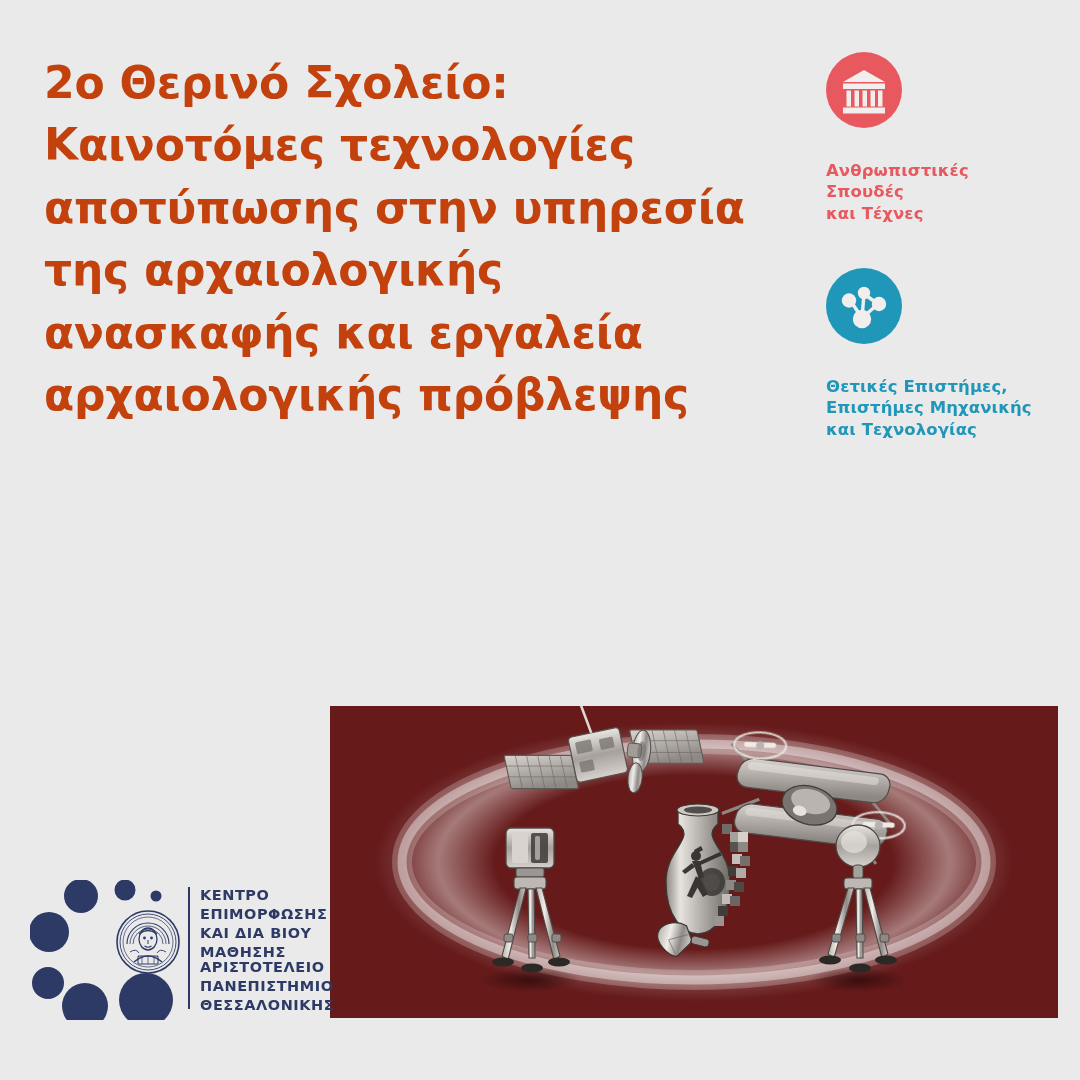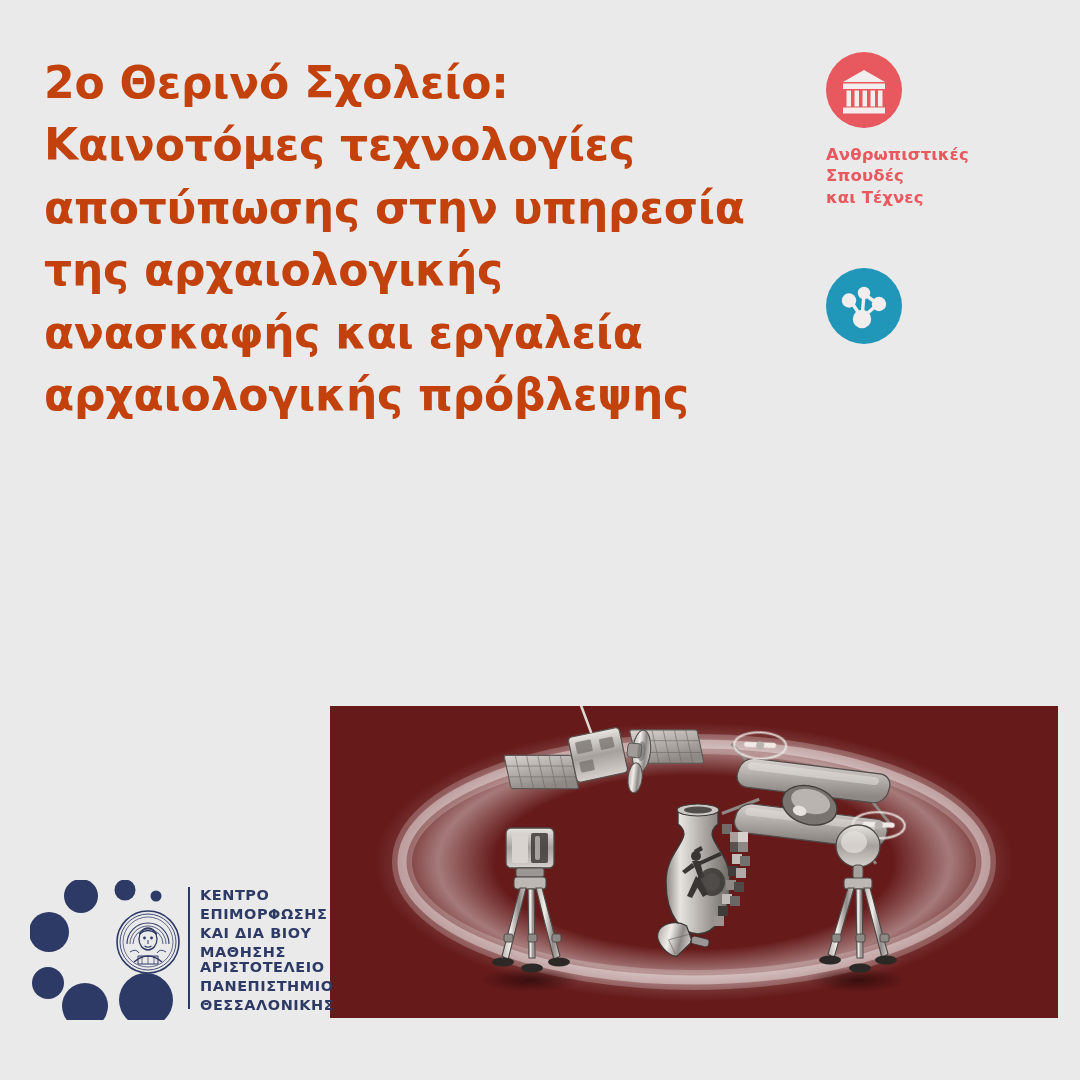--- a/index.html
+++ b/index.html
@@ -42,21 +42,21 @@
   .badge-circle {
     width: 76px;
     height: 76px;
     border-radius: 50%;
     position: relative;
     display: block;
   }
   .badge-circle svg { display: block; }
 
   .badge-text {
-    margin-top: 16px;
+    margin-top: 32px;
     font-size: 16.5px;
     line-height: 1.30;
     font-weight: bold;
     white-space: pre-line;
     letter-spacing: 0.1px;
   }
   #badge-humanities .badge-circle { background: #e8595f; }
   #badge-humanities .badge-text   { color: #e8595f; }
   #badge-sciences   .badge-circle { background: #2097b9; }
   #badge-sciences   .badge-text   { color: #2097b9; }
@@ -147,20 +147,23 @@
         <line x1="52" y1="36" x2="36" y2="50"></line>
       </g>
       <g fill="#f2eeed">
         <circle cx="38" cy="25" r="6.2"></circle>
         <circle cx="23" cy="32.5" r="7.2"></circle>
         <circle cx="53" cy="36" r="7.2"></circle>
         <circle cx="36" cy="51" r="9.2"></circle>
       </g>
     </svg>
   </div>
+  <div class="badge-text">Θετικές Επιστήμες,
+Επιστήμες Μηχανικής
+και Τεχνολογίας</div>
 </div>
 
 <div id="illustration-panel">
   <svg width="728" height="312" viewBox="0 0 728 312" aria-hidden="true">
     <defs>
       <radialGradient id="haloGlow" cx="50%" cy="50%" r="50%">
         <stop offset="0%" stop-color="#ffffff" stop-opacity="0"></stop>
         <stop offset="62%" stop-color="#ffffff" stop-opacity="0"></stop>
         <stop offset="80%" stop-color="#ffffff" stop-opacity="0.42"></stop>
         <stop offset="92%" stop-color="#ffffff" stop-opacity="0.10"></stop>

